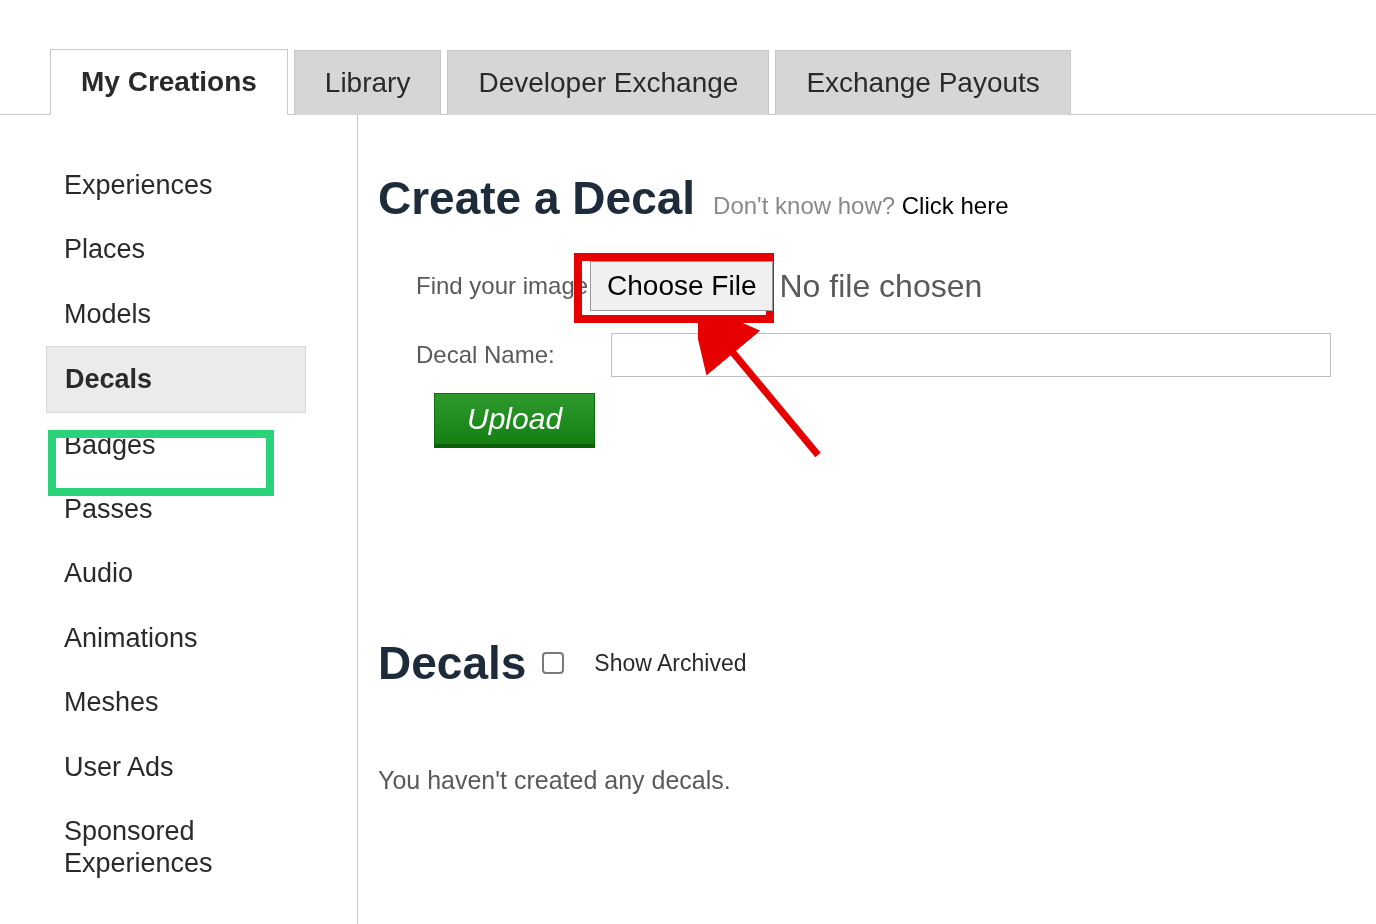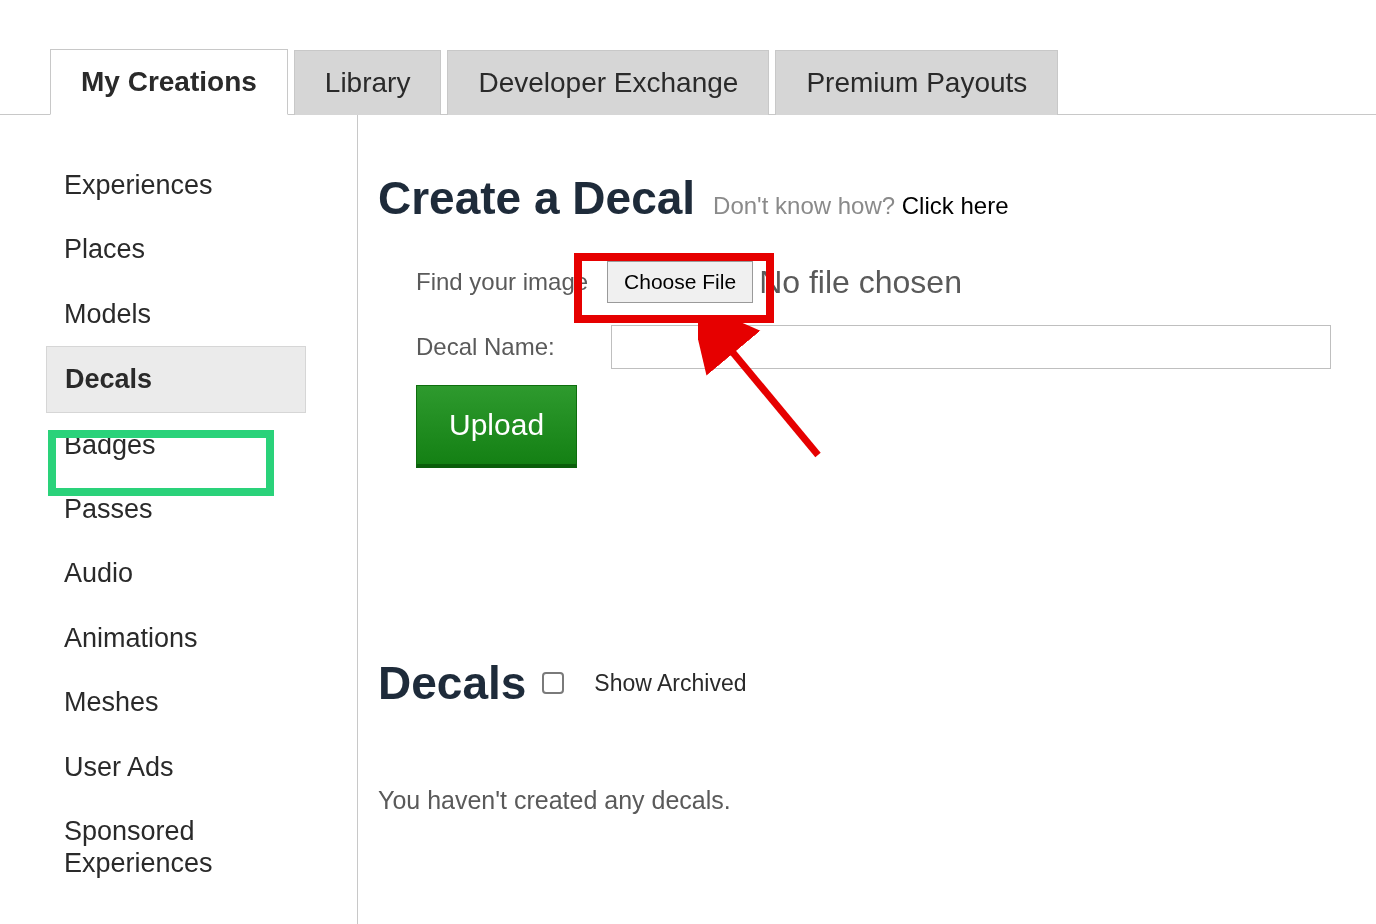--- a/index.html
+++ b/index.html
@@ -105,23 +105,23 @@
       display: flex;
       align-items: center;
       margin-bottom: 22px;
     }
     .form-label {
       font-size: 24px;
       color: #5a5a5a;
       margin-left: 38px;
     }
     .choose-file-btn {
-      margin-left: 19px;
+      margin-left: 2px;
       padding: 8px 16px;
-      font-size: 21px;
+      font-size: 28px;
       background: #f0f0f0;
       border: 1px solid #9a9a9a;
       cursor: pointer;
       font-family: inherit;
       position: relative;
       z-index: 2;
     }
     .file-status {
       font-size: 32px;
       color: #5a5a5a;
@@ -150,31 +150,32 @@
       height: 44px;
       width: 720px;
       border: 1px solid #bfbfbf;
       background: #fff;
       font-size: 20px;
       padding: 0 10px;
       font-family: inherit;
     }
 
     .upload-btn {
-      margin-left: 38px;
+      margin-left: 56px;
       background: #1a8a1a;
       background-image: linear-gradient(#2e9a2e, #148014);
       border: 1px solid #0e6e0e;
       color: #fff;
       font-size: 30px;
       font-weight: 500;
-      padding: 22px 32px;
+      padding: 8px 32px;
       cursor: pointer;
       border-bottom: 4px solid #0b5e0b;
       font-family: inherit;
+      font-style: italic;
     }
 
     .section-title-row {
       display: flex;
       align-items: center;
       gap: 16px;
       margin-top: 188px;
     }
     .section-title {
       font-size: 46px;
@@ -199,21 +200,21 @@
       color: #5a5a5a;
     }
   </style>
 </head>
 <body>
 
 <div class="tab-bar">
   <div class="tab active">My Creations</div>
   <div class="tab">Library</div>
   <div class="tab">Developer Exchange</div>
-  <div class="tab">Premium Payouts</div>
+  <div class="tab">Exchange Payouts</div>
 </div>
 
 <div class="main">
 
   <div class="sidebar">
     <span class="side-item">Experiences</span>
     <span class="side-item">Places</span>
     <span class="side-item">Models</span>
     <span class="side-item active">Decals</span>
     <span class="side-item">Badges</span>

